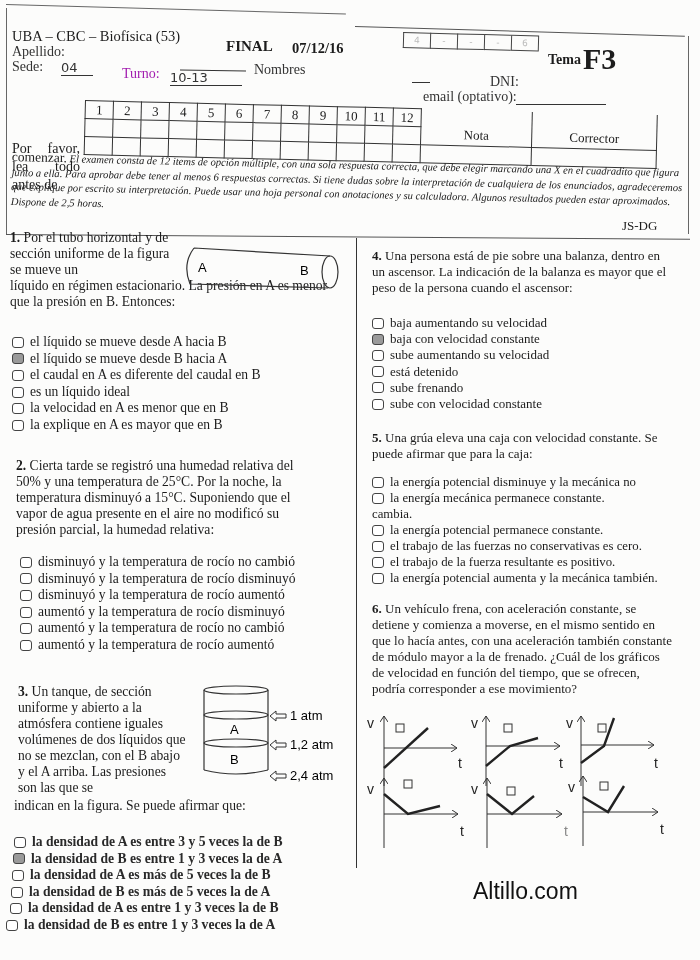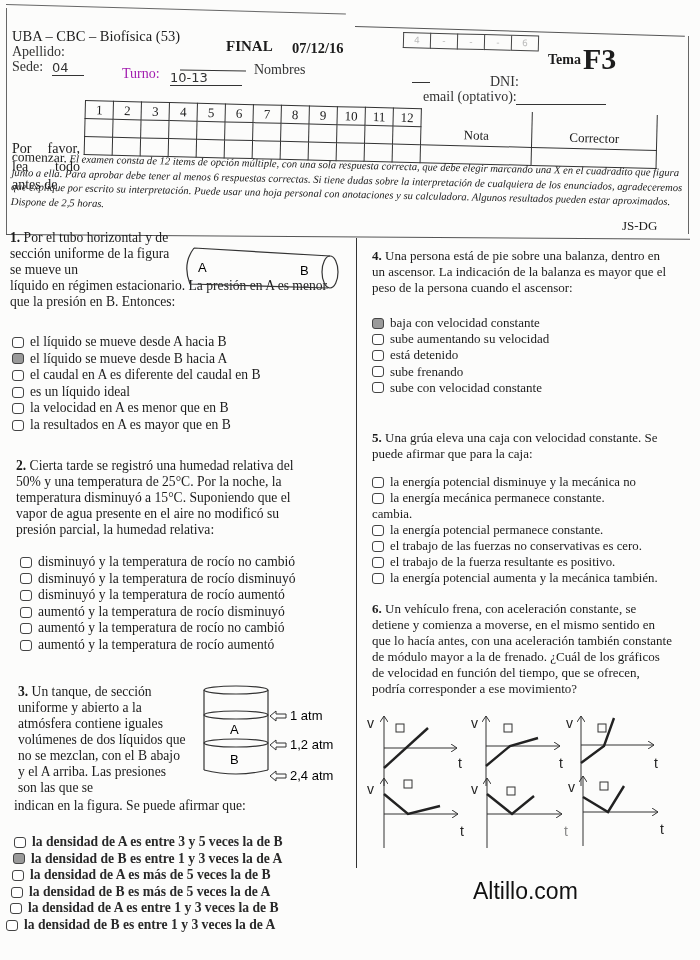--- a/index.html
+++ b/index.html
@@ -53,21 +53,21 @@
 <div class="abs" style="left:6px;top:234px;width:684px;border-top:1px solid #555;transform:rotate(0.4deg);transform-origin:left;"></div>
 
 <div class="abs title">UBA – CBC – Biofísica (53)</div>
 <div class="abs final">FINAL</div>
 <div class="abs date">07/12/16</div>
 
 <div class="abs lbl" style="left:12px;top:44px;">Apellido:</div>
 <div class="abs" style="left:72px;top:44px;width:10px;height:14px;"></div>
 
 <div class="abs lbl" style="left:12px;top:59px;">Sede:</div>
-<div class="abs hand uline" style="left:52px;top:60px;width:32px;">04</div>
+<div class="abs hand uline" style="left:61px;top:60px;width:32px;">04</div>
 
 <div class="abs lbl" style="left:122px;top:66px;color:#a21caf;">Turno:</div>
 <div class="abs hand uline" style="left:170px;top:70px;width:72px;">10-13</div>
 
 <div class="abs uline" style="left:180px;top:70px;width:66px;transform:rotate(1deg);"></div>
 <div class="abs lbl" style="left:254px;top:62px;">Nombres</div>
 <div class="abs" style="left:308px;top:62px;width:80px;height:14px;"></div>
 
 <div class="hbox-row abs">
   <div class="hbox">4</div>
@@ -173,21 +173,21 @@
   <div class="opt">
       <span class="cb"></span>
       <span>es un líquido ideal</span>
     </div>
   <div class="opt">
       <span class="cb"></span>
       <span>la velocidad en A es menor que en B</span>
     </div>
   <div class="opt">
       <span class="cb"></span>
-      <span>la resultados en A es mayor que en B</span>
+      <span>la explique en A es mayor que en B</span>
     </div>
 </div>
 
 <div class="q" style="left:16px;top:458px;width:305px;">
   <span class="n">2.</span>
   <span>Cierta tarde se registró una humedad relativa del 50% y una temperatura de 25°C. Por la noche, la temperatura disminuyó a 15°C. Suponiendo que el vapor de agua presente en el aire no modificó su presión parcial, la humedad relativa:</span>
 </div>
 <div class="opts" style="left:20px;top:554px;">
   <div class="opt">
       <span class="cb"></span>
@@ -267,20 +267,24 @@
       <span class="cb"></span>
       <span>la densidad de B es entre 1 y 3 veces la de A</span>
     </div>
 </div>
 
 <div class="q" style="left:372px;top:248px;width:300px;font-size:13px;">
   <span class="n">4.</span>
   <span>Una persona está de pie sobre una balanza, dentro en un ascensor. La indicación de la balanza es mayor que el peso de la persona cuando el ascensor:</span>
 </div>
 <div class="opts" style="left:372px;top:315px;font-size:13px;line-height:16.2px;">
+  <div class="opt">
+      <span class="cb"></span>
+      <span>baja aumentando su velocidad</span>
+    </div>
   <div class="opt">
       <span class="cb marked"></span>
       <span>baja con velocidad constante</span>
     </div>
   <div class="opt">
       <span class="cb"></span>
       <span>sube aumentando su velocidad</span>
     </div>
   <div class="opt">
       <span class="cb"></span>

